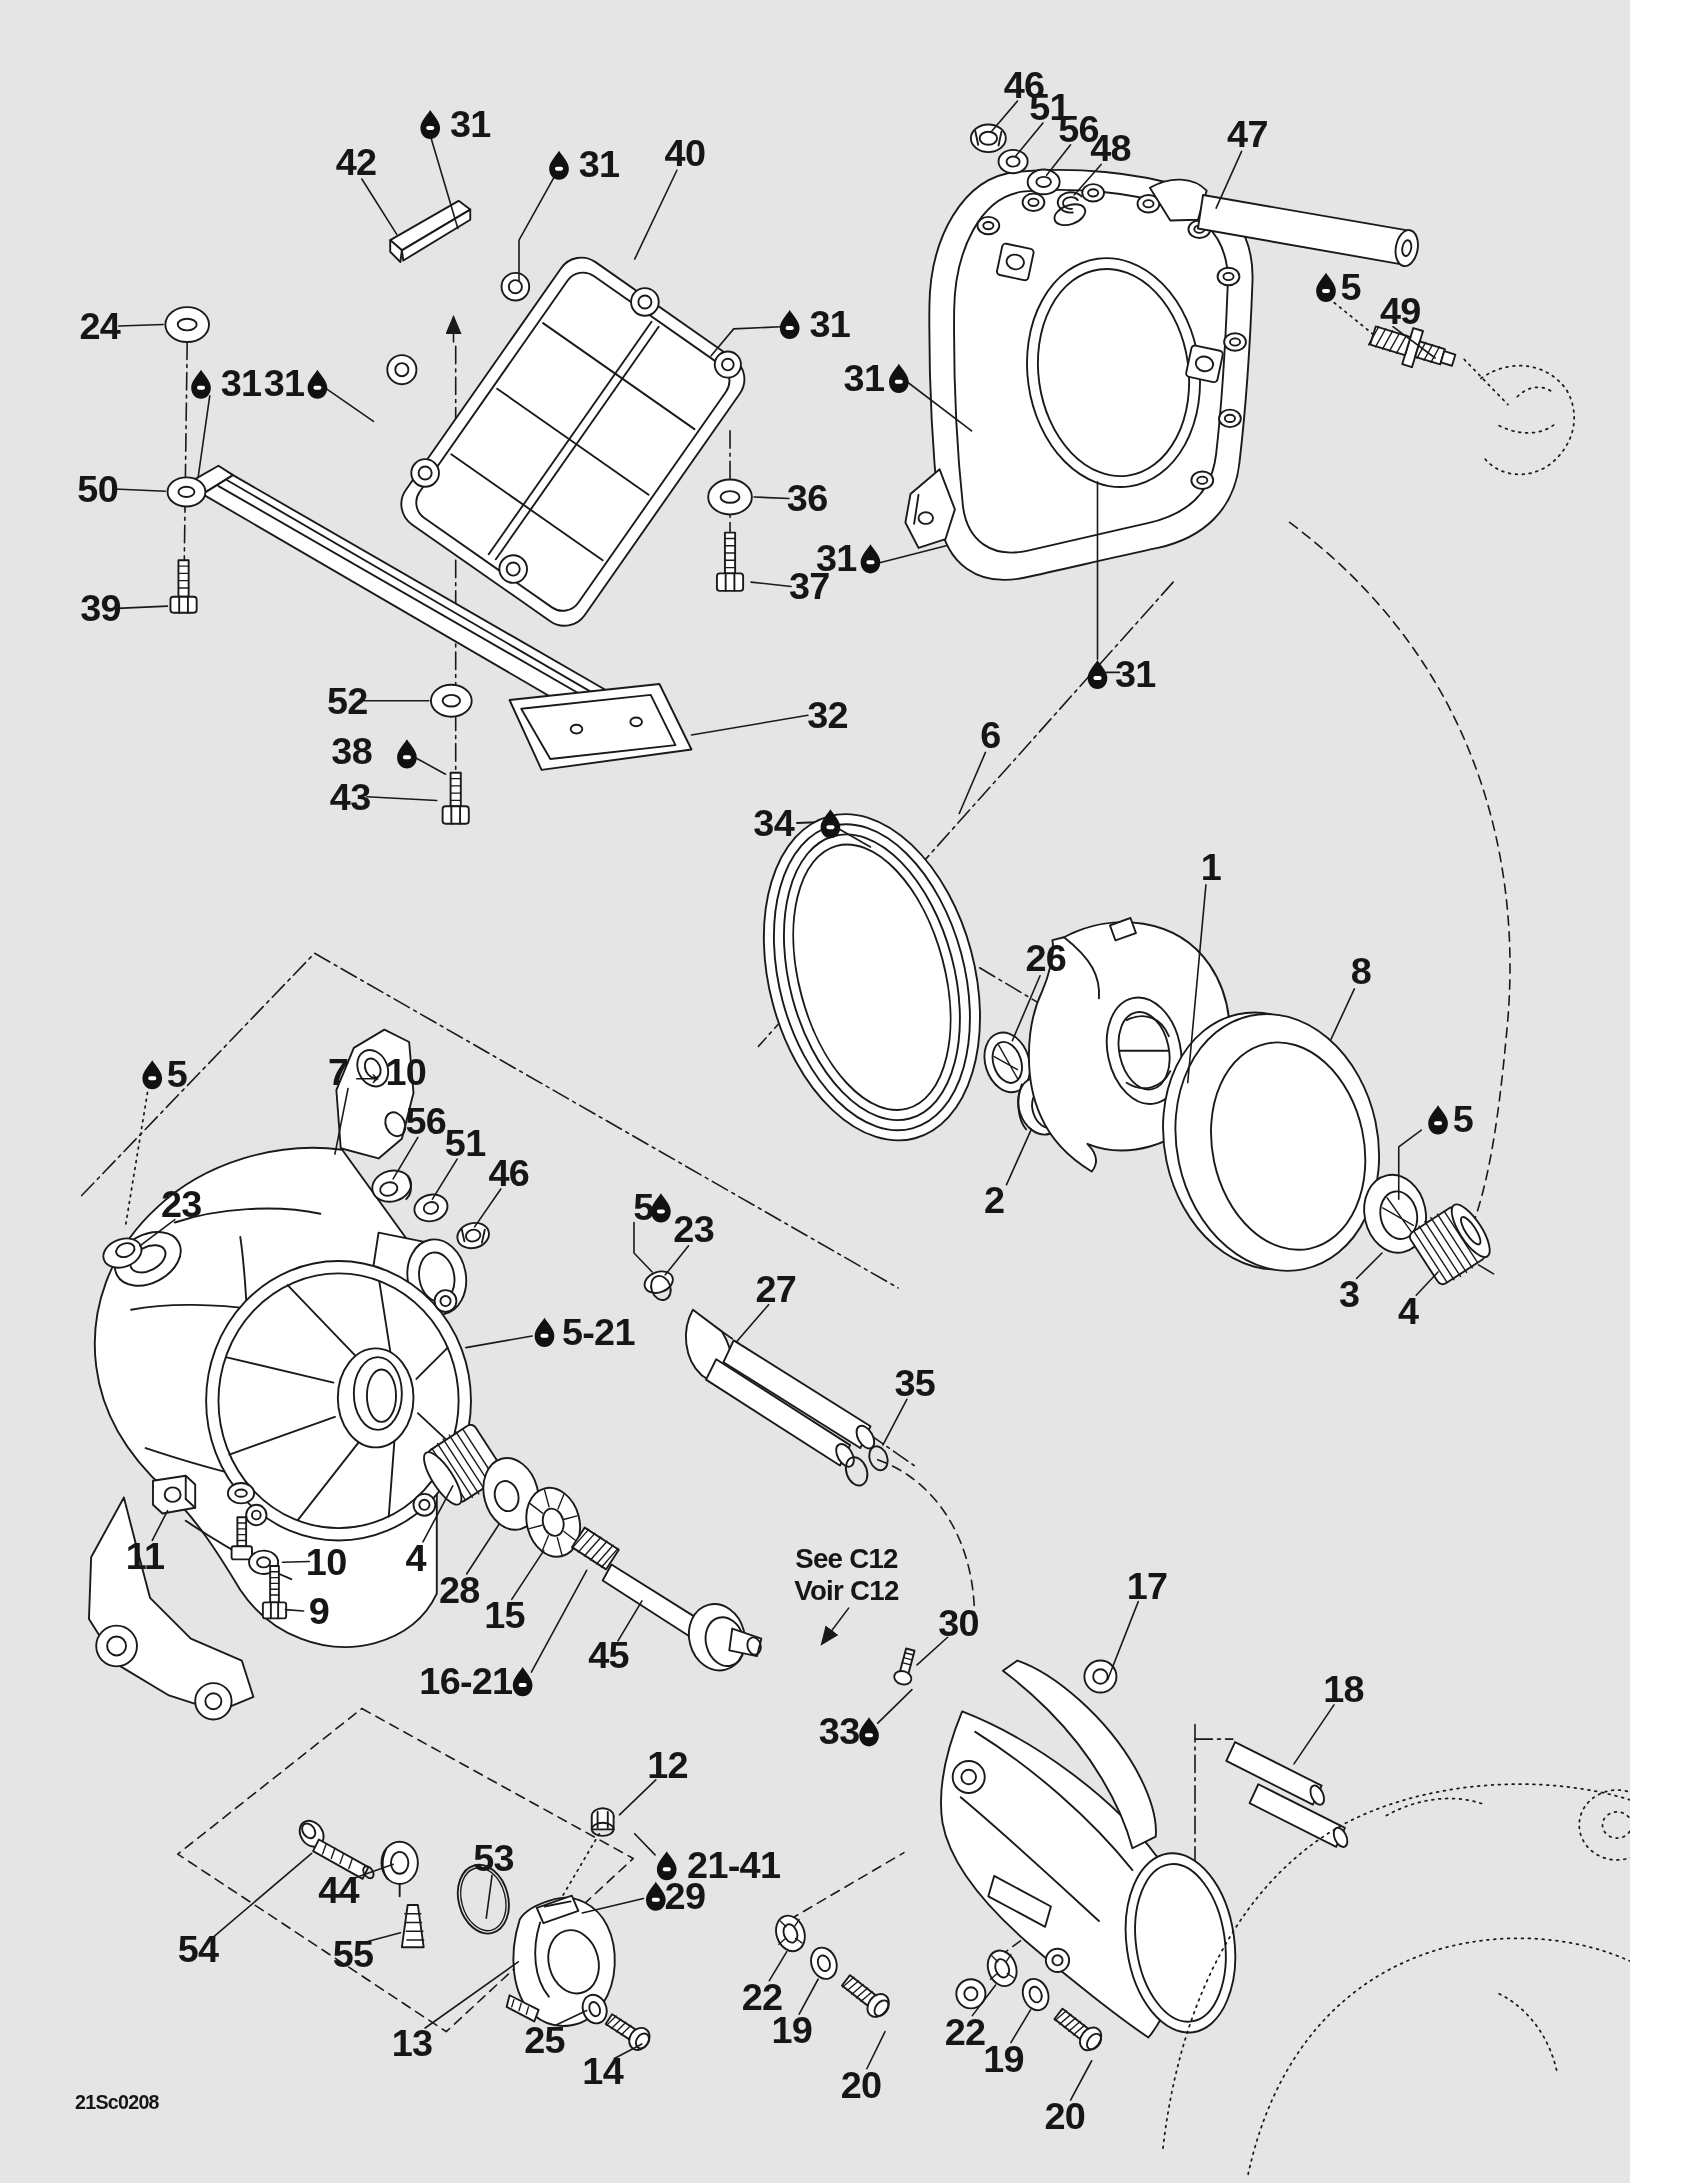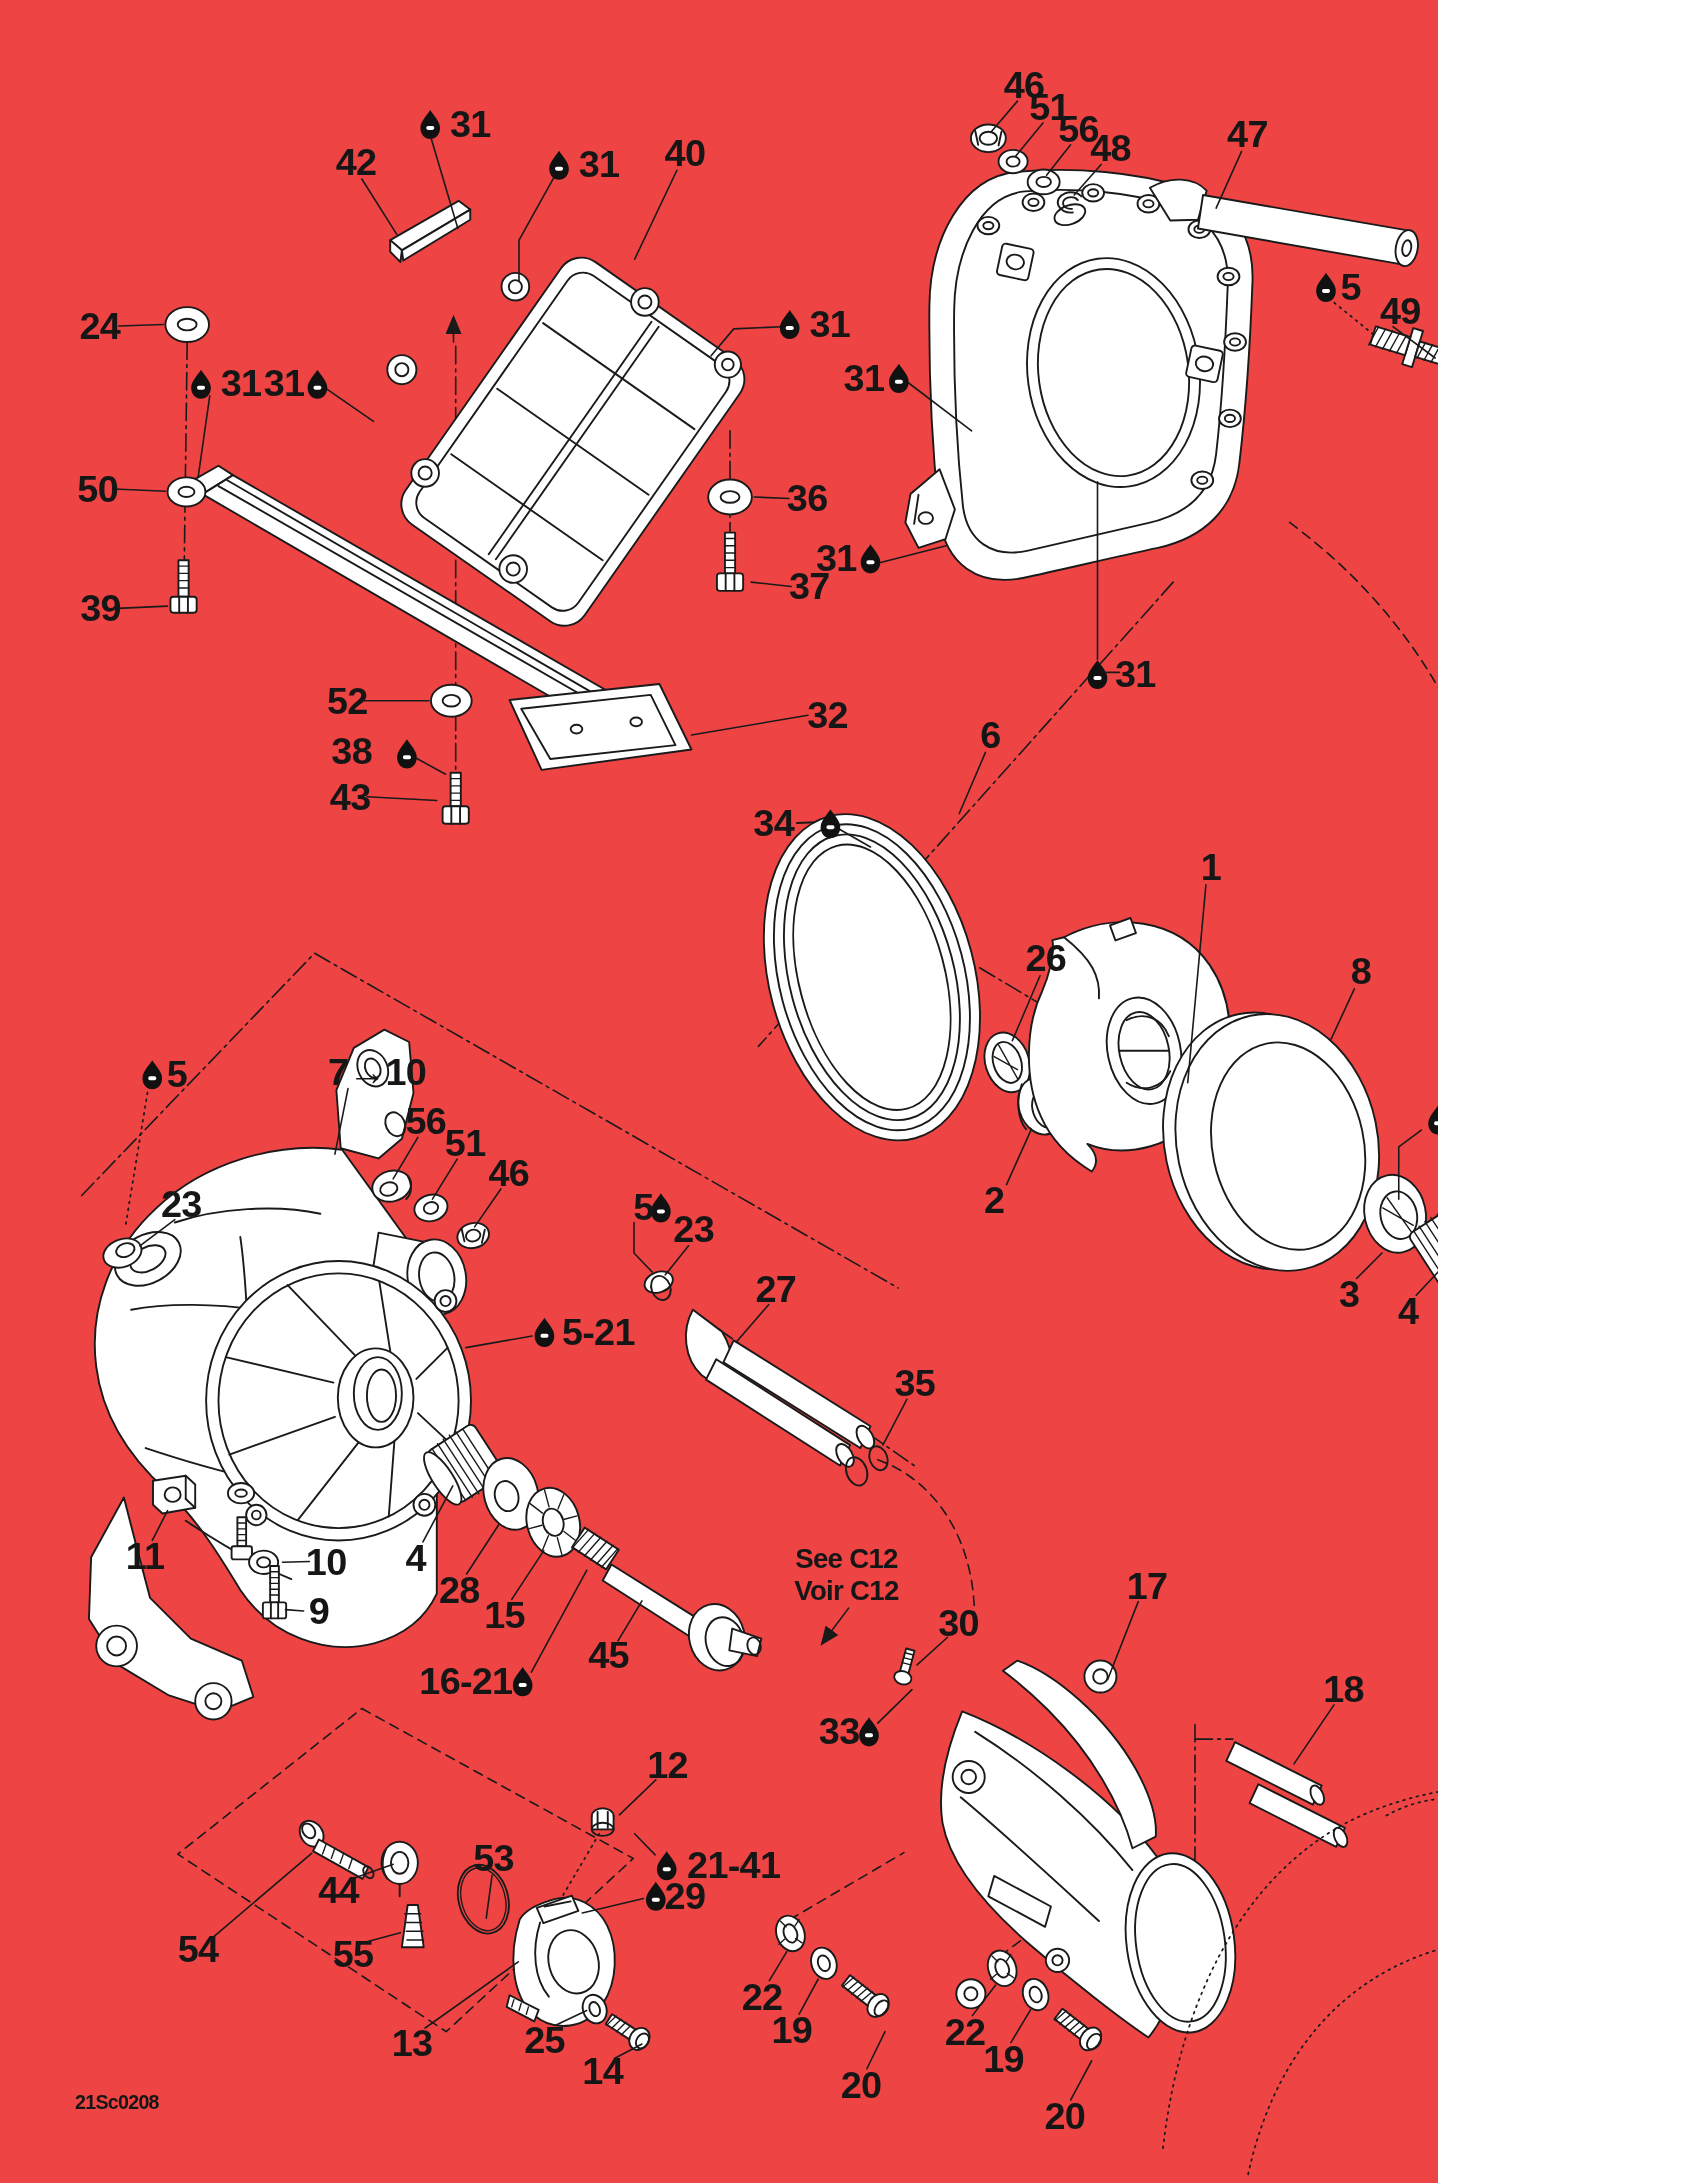--- a/index.html
+++ b/index.html
@@ -1,16 +1,16 @@
 <!DOCTYPE html>
 <html style="font-size:11.6px"><head>
 <meta charset="utf-8">
 <style>
   html,body{margin:0;padding:0;background:#ffffff;}
-  #page{position:relative;width:1438px;height:2183px;background:#ef4444;overflow:hidden;}
+  #page{position:relative;width:1630px;height:2183px;background:#e5e5e5;overflow:hidden;}
   svg{position:absolute;left:0;top:0;}
   
   .ln, #art path, #art line, #art ellipse, #art circle, #art rect, #art polyline, #art polygon{
     fill:none;stroke:#1a1a1a;stroke-width:2.6;stroke-linecap:round;stroke-linejoin:round;
   }
   .w{fill:#ffffff !important;}
   .thin{stroke-width:1.9 !important;}
   .dashdot{stroke-dasharray:24 7 4 7 !important;stroke-width:2.2 !important;}
   .dash{stroke-dasharray:13 9 !important;stroke-width:2.2 !important;}
   .dot{stroke-dasharray:2.5 7 !important;stroke-width:2.4 !important;}

